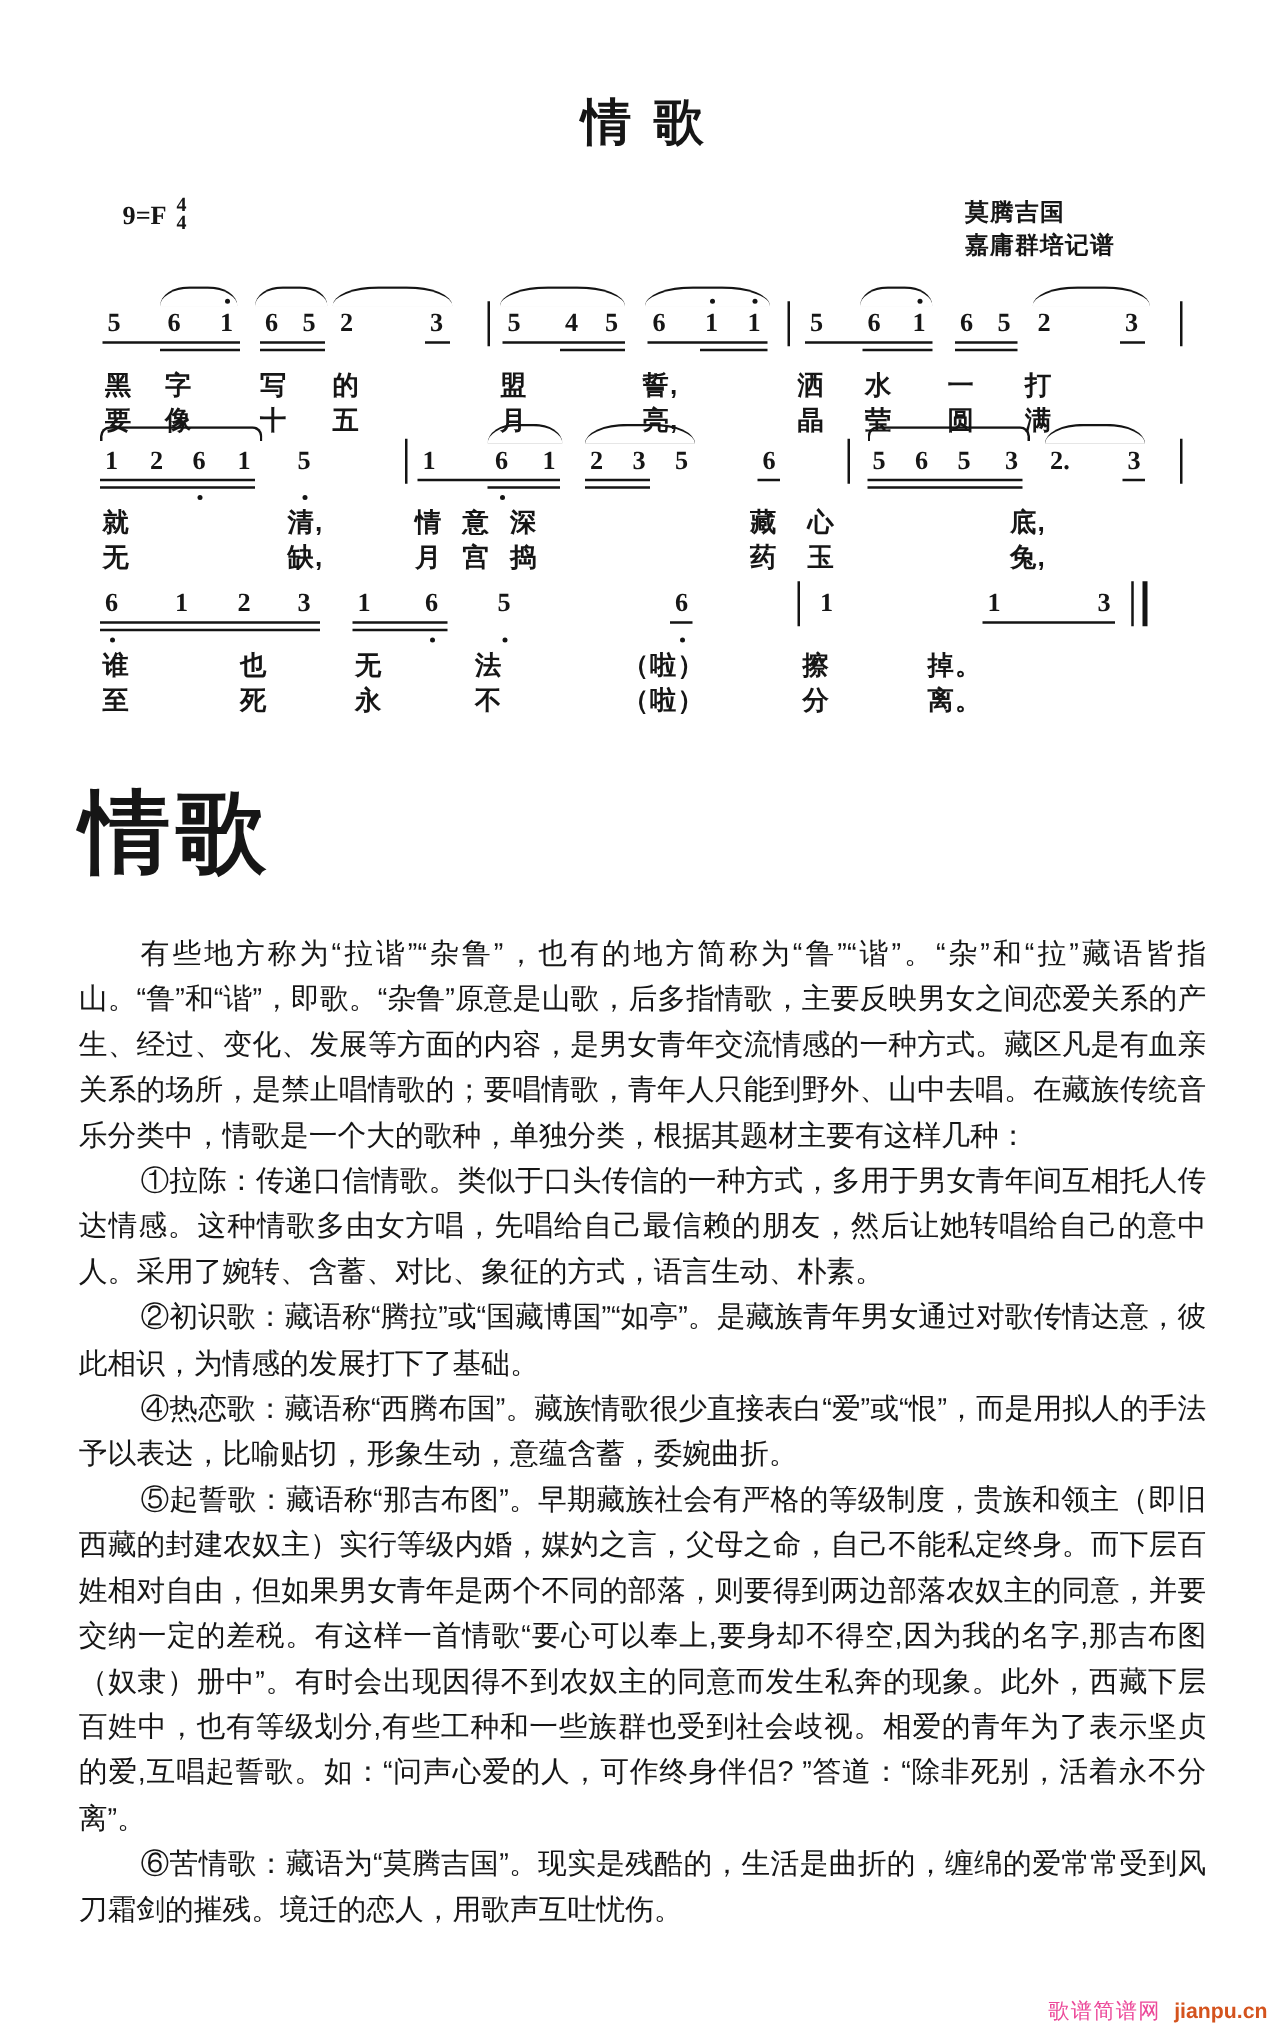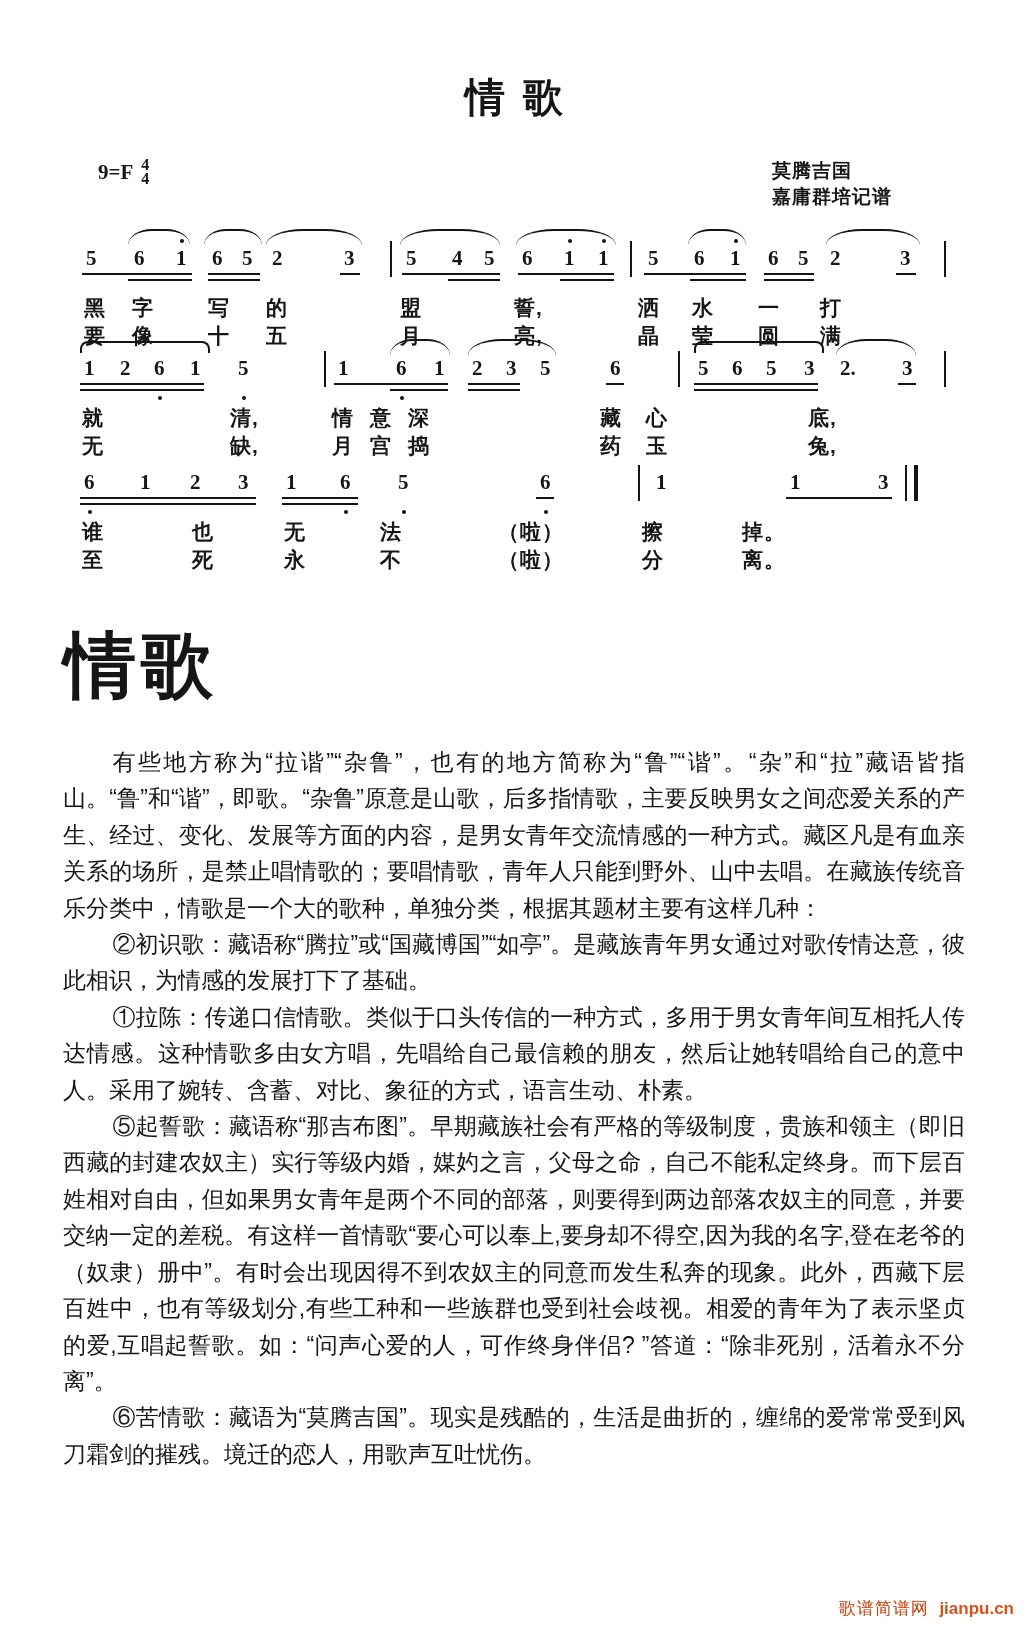--- a/index.html
+++ b/index.html
@@ -34,21 +34,21 @@
   .lyr{position:absolute;font-size:21px;font-weight:bold;white-space:nowrap;letter-spacing:1px;}
 
   
   .section-title{position:absolute;top:618px;left:64px;margin:0;font-size:72px;
         font-weight:bold;letter-spacing:5px;}
   .article{position:absolute;top:744px;left:63px;width:902px;font-size:23px;
         line-height:36.4px;text-align:justify;}
   .article p{margin:0;text-indent:2.15em;}
 
   .watermark{position:absolute;right:14px;bottom:10px;font-size:17px;white-space:nowrap;}
-  .wm-site{color:#c2410c;letter-spacing:1px;}
+  .wm-site{color:#ec4899;letter-spacing:1px;}
   .wm-domain{color:#d4531d;font-weight:bold;margin-left:6px;}
 </style>
 </head>
 <body>
 
 <div class="page">
 
   <div class="song-title">情歌</div>
 
   <div class="key-sig">
@@ -230,23 +230,24 @@
         <div class="lyr" style="left: 498px; top: 76px;">（啦）</div>
         <div class="lyr" style="left: 642px; top: 76px;">分</div>
         <div class="lyr" style="left: 742px; top: 76px;">离。</div>
       </div>
     </div>
 
   <h2 class="section-title">情歌</h2>
 
   <div class="article" id="article">
       <p>有些地方称为“拉谐”“杂鲁”，也有的地方简称为“鲁”“谐”。“杂”和“拉”藏语皆指山。“鲁”和“谐”，即歌。“杂鲁”原意是山歌，后多指情歌，主要反映男女之间恋爱关系的产生、经过、变化、发展等方面的内容，是男女青年交流情感的一种方式。藏区凡是有血亲关系的场所，是禁止唱情歌的；要唱情歌，青年人只能到野外、山中去唱。在藏族传统音乐分类中，情歌是一个大的歌种，单独分类，根据其题材主要有这样几种：</p>
+      <p>①拉陈：传递口信情歌。类似于口头传信的一种方式，多用于男女青年间互相托人传达情感。这种情歌多由女方唱，先唱给自己最信赖的朋友，然后让她转唱给自己的意中人。采用了婉转、含蓄、对比、象征的方式，语言生动、朴素。</p>
       <p>②初识歌：藏语称“腾拉”或“国藏博国”“如亭”。是藏族青年男女通过对歌传情达意，彼此相识，为情感的发展打下了基础。</p>
-      <p>①拉陈：传递口信情歌。类似于口头传信的一种方式，多用于男女青年间互相托人传达情感。这种情歌多由女方唱，先唱给自己最信赖的朋友，然后让她转唱给自己的意中人。采用了婉转、含蓄、对比、象征的方式，语言生动、朴素。</p>
-      <p>⑤起誓歌：藏语称“那吉布图”。早期藏族社会有严格的等级制度，贵族和领主（即旧西藏的封建农奴主）实行等级内婚，媒妁之言，父母之命，自己不能私定终身。而下层百姓相对自由，但如果男女青年是两个不同的部落，则要得到两边部落农奴主的同意，并要交纳一定的差税。有这样一首情歌“要心可以奉上,要身却不得空,因为我的名字,登在老爷的（奴隶）册中”。有时会出现因得不到农奴主的同意而发生私奔的现象。此外，西藏下层百姓中，也有等级划分,有些工种和一些族群也受到社会歧视。相爱的青年为了表示坚贞的爱,互唱起誓歌。如：“问声心爱的人，可作终身伴侣? ”答道：“除非死别，活着永不分离”。</p>
+      <p>④热恋歌：藏语称“西腾布国”。藏族情歌很少直接表白“爱”或“恨”，而是用拟人的手法予以表达，比喻贴切，形象生动，意蕴含蓄，委婉曲折。</p>
+      <p>⑤起誓歌：藏语称“那吉布图”。早期藏族社会有严格的等级制度，贵族和领主（即旧西藏的封建农奴主）实行等级内婚，媒妁之言，父母之命，自己不能私定终身。而下层百姓相对自由，但如果男女青年是两个不同的部落，则要得到两边部落农奴主的同意，并要交纳一定的差税。有这样一首情歌“要心可以奉上,要身却不得空,因为我的名字,那吉布图（奴隶）册中”。有时会出现因得不到农奴主的同意而发生私奔的现象。此外，西藏下层百姓中，也有等级划分,有些工种和一些族群也受到社会歧视。相爱的青年为了表示坚贞的爱,互唱起誓歌。如：“问声心爱的人，可作终身伴侣? ”答道：“除非死别，活着永不分离”。</p>
       <p>⑥苦情歌：藏语为“莫腾吉国”。现实是残酷的，生活是曲折的，缠绵的爱常常受到风刀霜剑的摧残。境迁的恋人，用歌声互吐忧伤。</p>
     </div>
 
   <div class="watermark">
     <span class="wm-site">歌谱简谱网</span>
     <span class="wm-domain">jianpu.cn</span>
   </div>
 
 </div>
 

